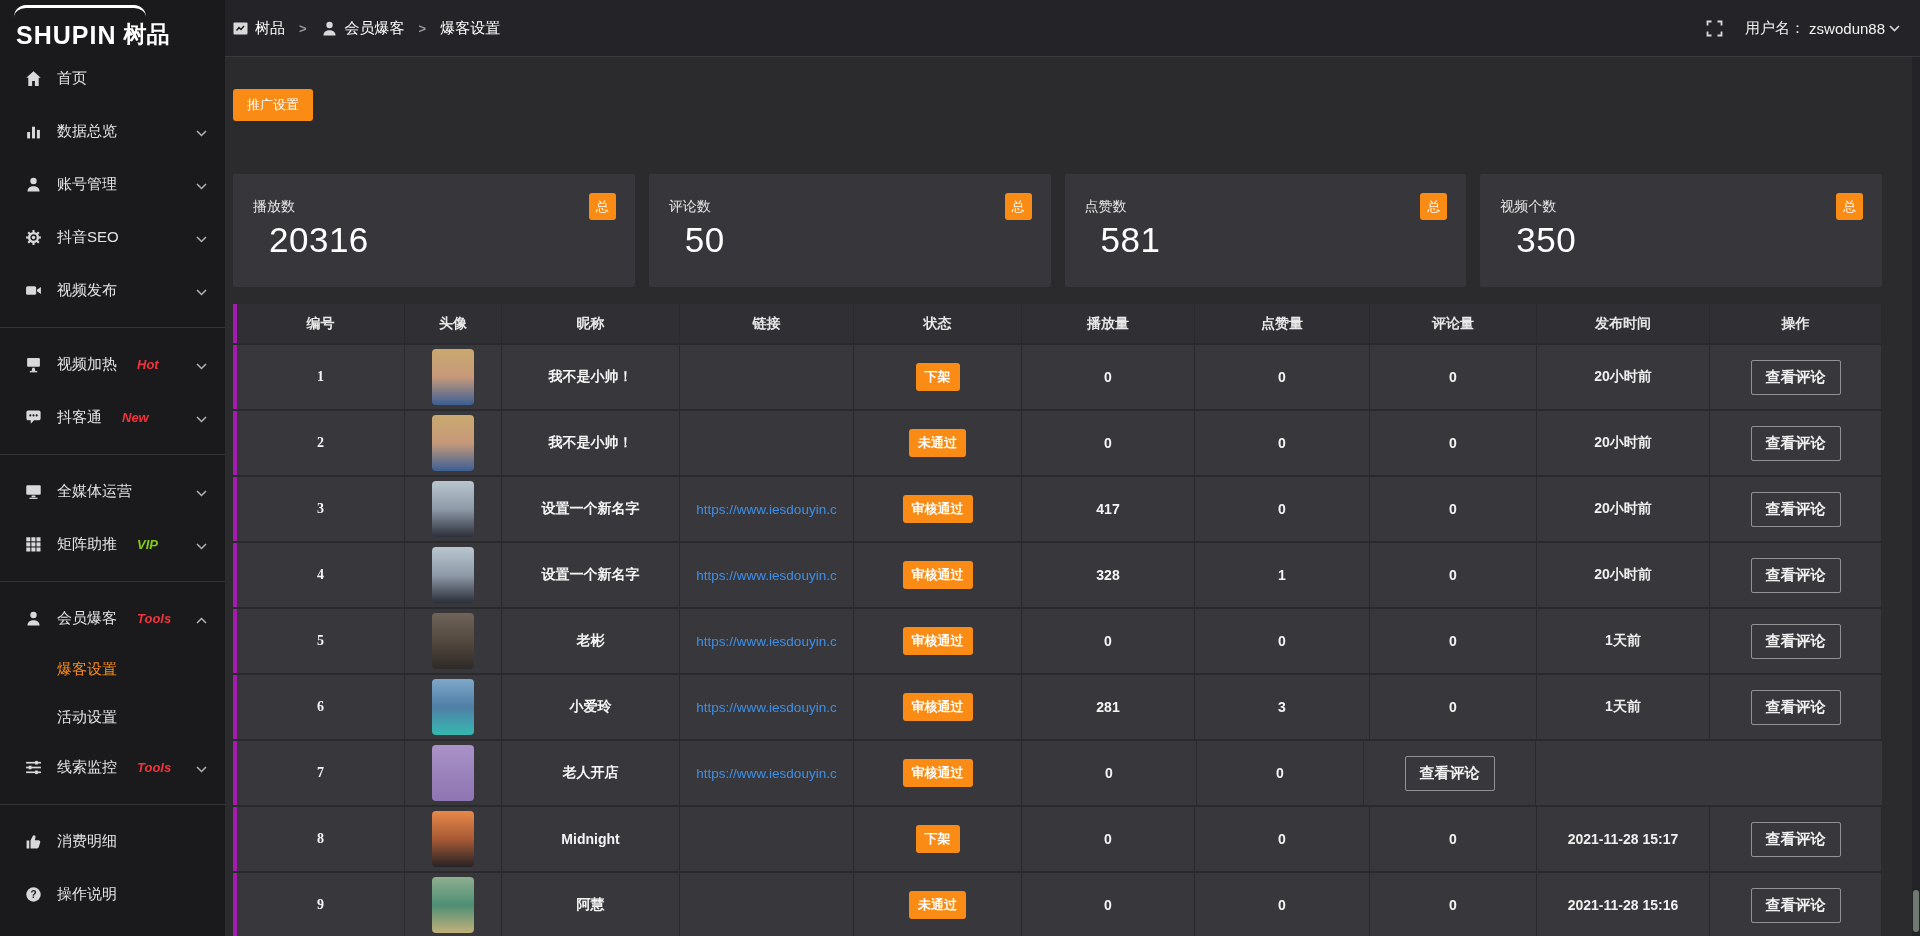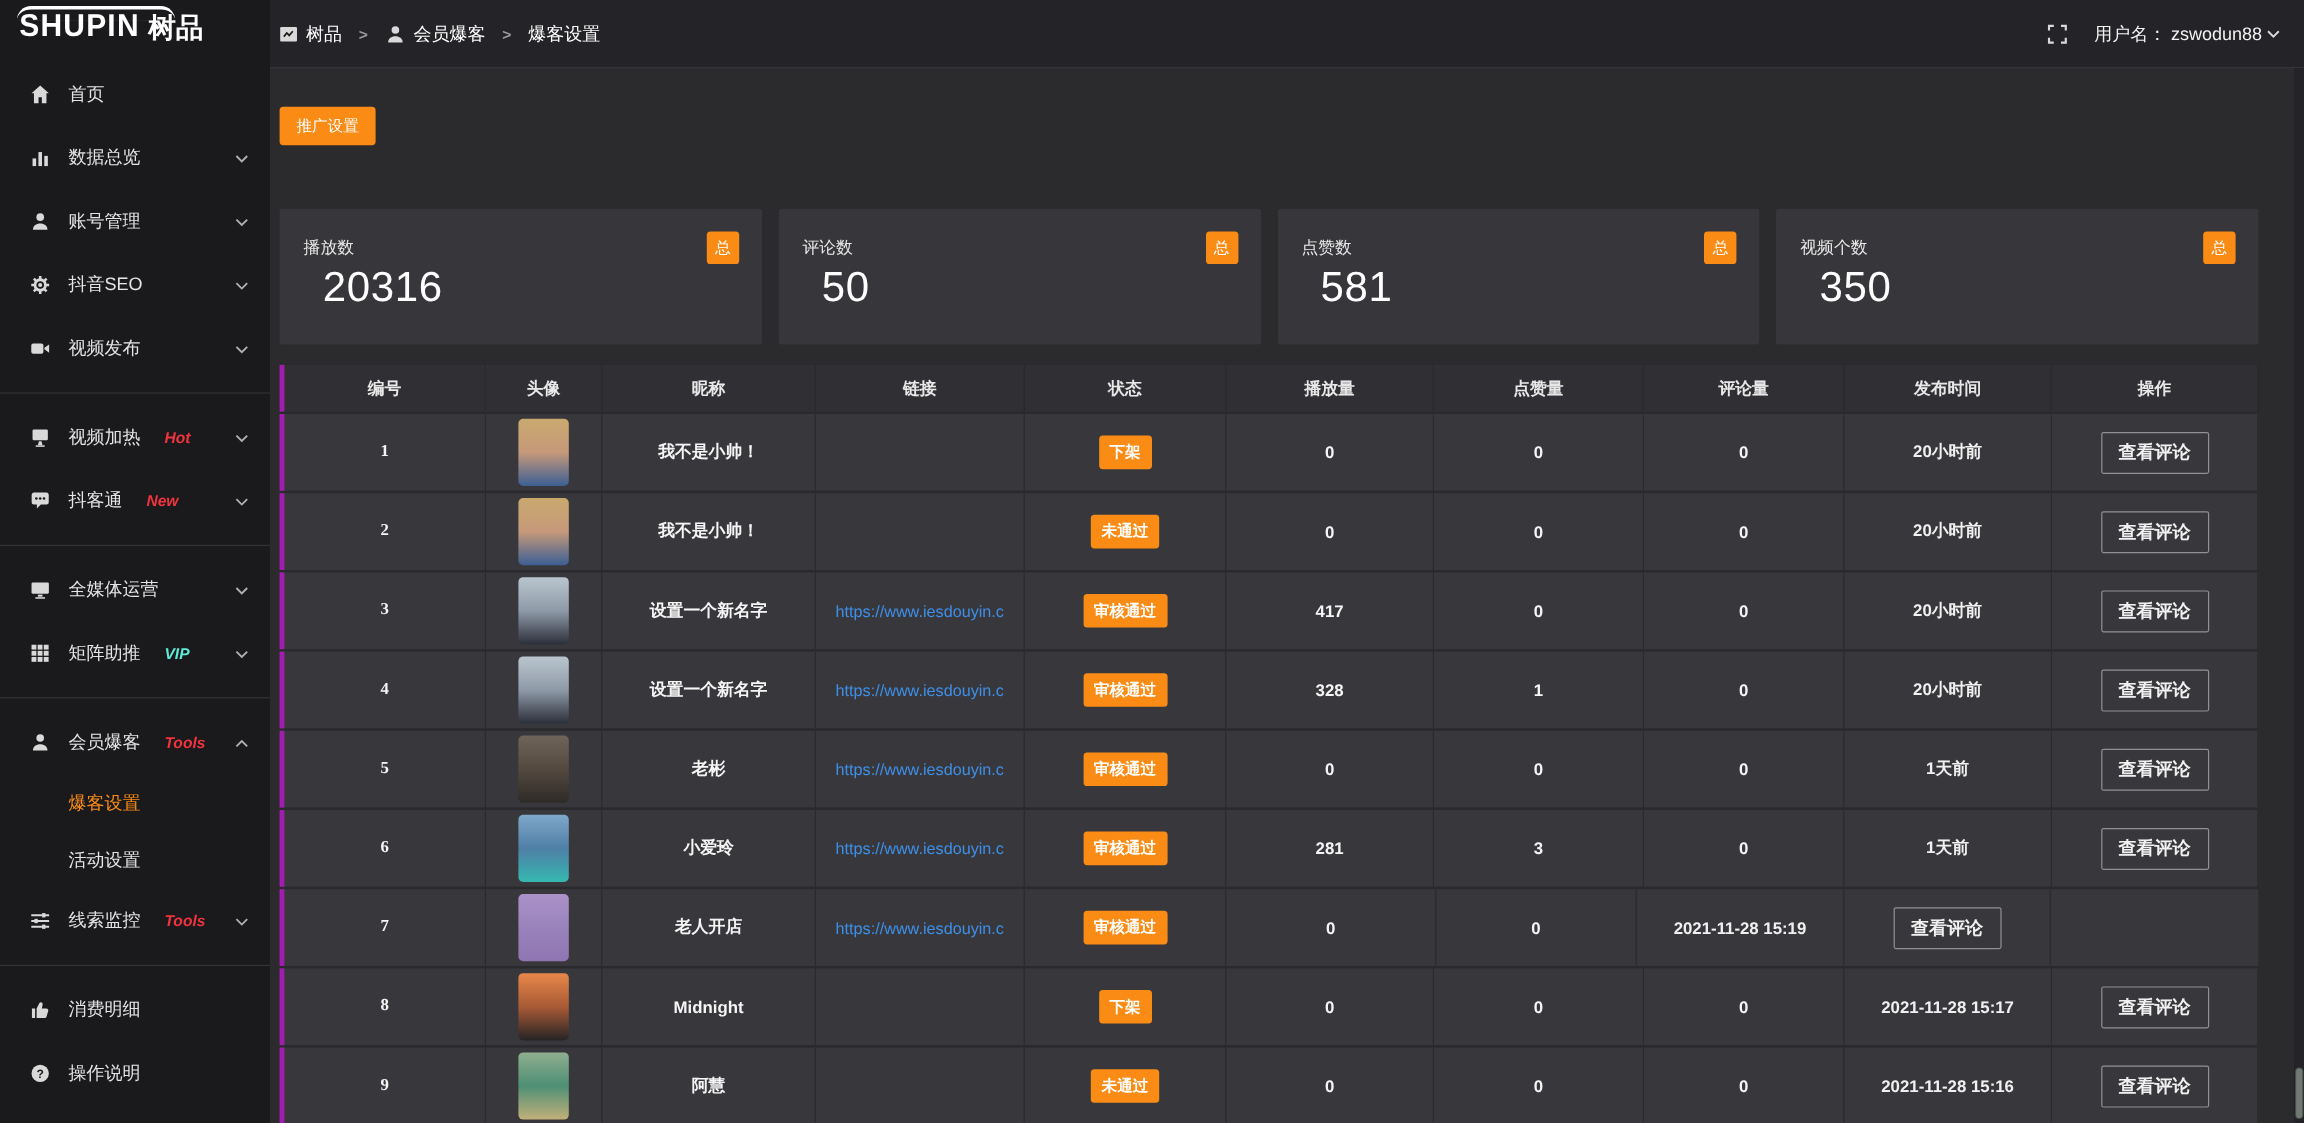--- a/index.html
+++ b/index.html
@@ -3,33 +3,33 @@
 <meta charset="utf-8">
 <style>
   * { margin:0; padding:0; box-sizing:border-box; }
   html,body { width:1920px; height:936px; overflow:hidden;
     font-family:"Liberation Sans","DejaVu Sans",sans-serif;
     background:#2b2b2e; color:#f0f0f0; }
 
   
   .sidebar { position:fixed; left:0; top:0; width:225px; height:936px;
     background:#1a1a1d; z-index:5; }
-  .logo { height:50px; display:flex; align-items:flex-start; padding-left:16px; position:relative; }
+  .logo { height:50px; display:flex; align-items:flex-end; padding-left:16px; position:relative; }
   .logo-arc { position:absolute; top:5px; left:14px; width:132px; height:12px;
     border-top:3px solid #fff; border-radius:66px 66px 0 0; }
   .logo-en { font-size:25px; font-weight:800; letter-spacing:1px; color:#fff;
     transform:scaleY(1.05); margin-top:8px; }
   .logo-cn { font-size:23px; font-weight:800; color:#fff; margin-left:7px; margin-top:8px; }
   .menu { padding-top:2px; }
   .m-item { height:53px; display:flex; align-items:center; padding:0 18px 0 24px;
     font-size:15px; color:#e4e4e4; cursor:pointer; }
   .m-item .ic { width:18px; height:18px; margin-right:15px; flex:0 0 18px;
     display:flex; align-items:center; justify-content:center; }
   .m-item .badge { font-size:13px; font-weight:700; font-style:italic; margin-left:20px; }
-  .badge-red { color:#f0333c; } .badge-gold { color:#5eead4; }
+  .badge-red { color:#f0333c; } .badge-gold { color:#84cc16; }
   .m-item .chev { margin-left:auto; opacity:.8; }
   .m-sub { height:48px; display:flex; align-items:center; padding-left:57px;
     font-size:15px; color:#e4e4e4; cursor:pointer; }
   .m-sub.active { color:#fa8c16; }
   .m-div { height:1px; background:#333338; margin:10px 0; }
 
   
   .main { margin-left:225px; }
   .topbar { height:57px; display:flex; align-items:center; padding:0 20px 0 8px;
     background:#242428; border-bottom:1px solid #3a3a3e; }
@@ -527,21 +527,20 @@
     </div>
     <div class="t-cell c2 nick">老人开店</div>
     <div class="t-cell c3">
       <a class="link" href="#">https://www.iesdouyin.c</a>
     </div>
     <div class="t-cell c4">
       <span class="status-badge">审核通过</span>
     </div>
     <div class="t-cell c6 num">0</div>
     <div class="t-cell c7 num">0</div>
-    <div class="t-cell c8 time">2021-11-28 15:19</div>
     <div class="t-cell c9">
       <button class="view-btn">查看评论</button>
     </div>
   </div>
 
   <div class="t-row">
     <div class="t-cell c0 num">8</div>
     <div class="t-cell c1">
       <div class="avatar" style="background: linear-gradient(rgb(232, 136, 74), rgb(168, 90, 53), rgb(38, 35, 38));"></div>
     </div>

